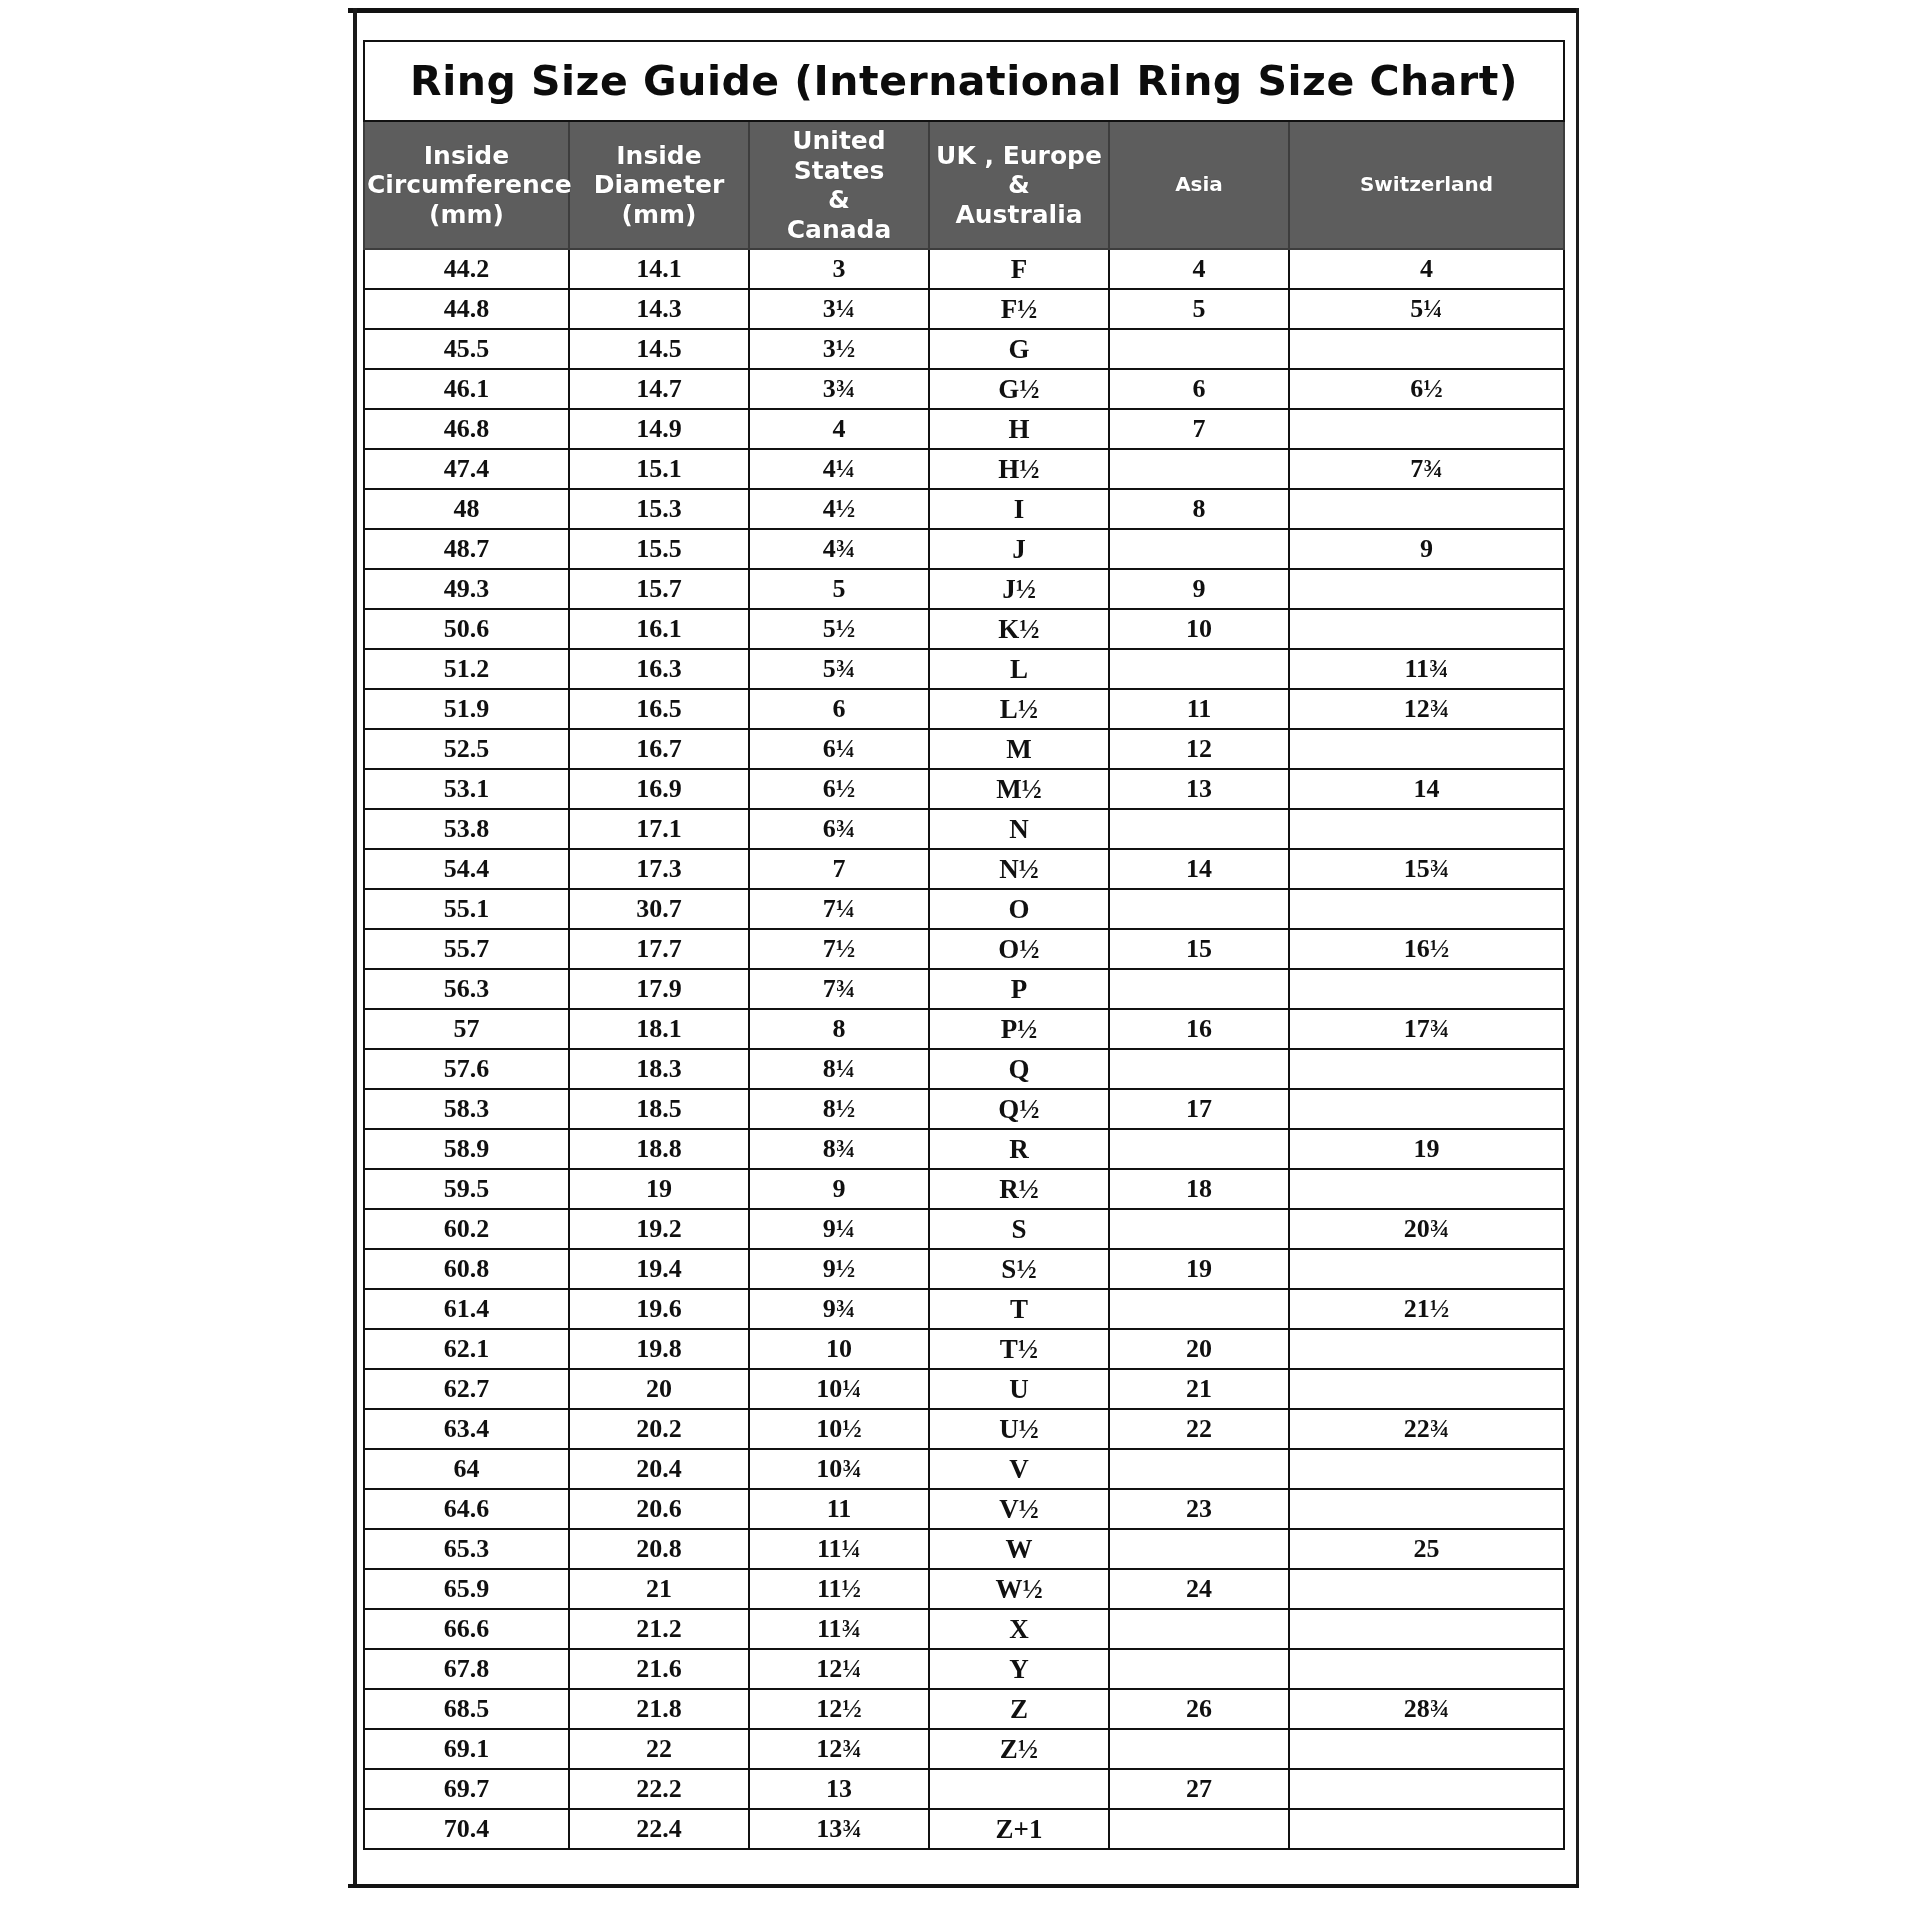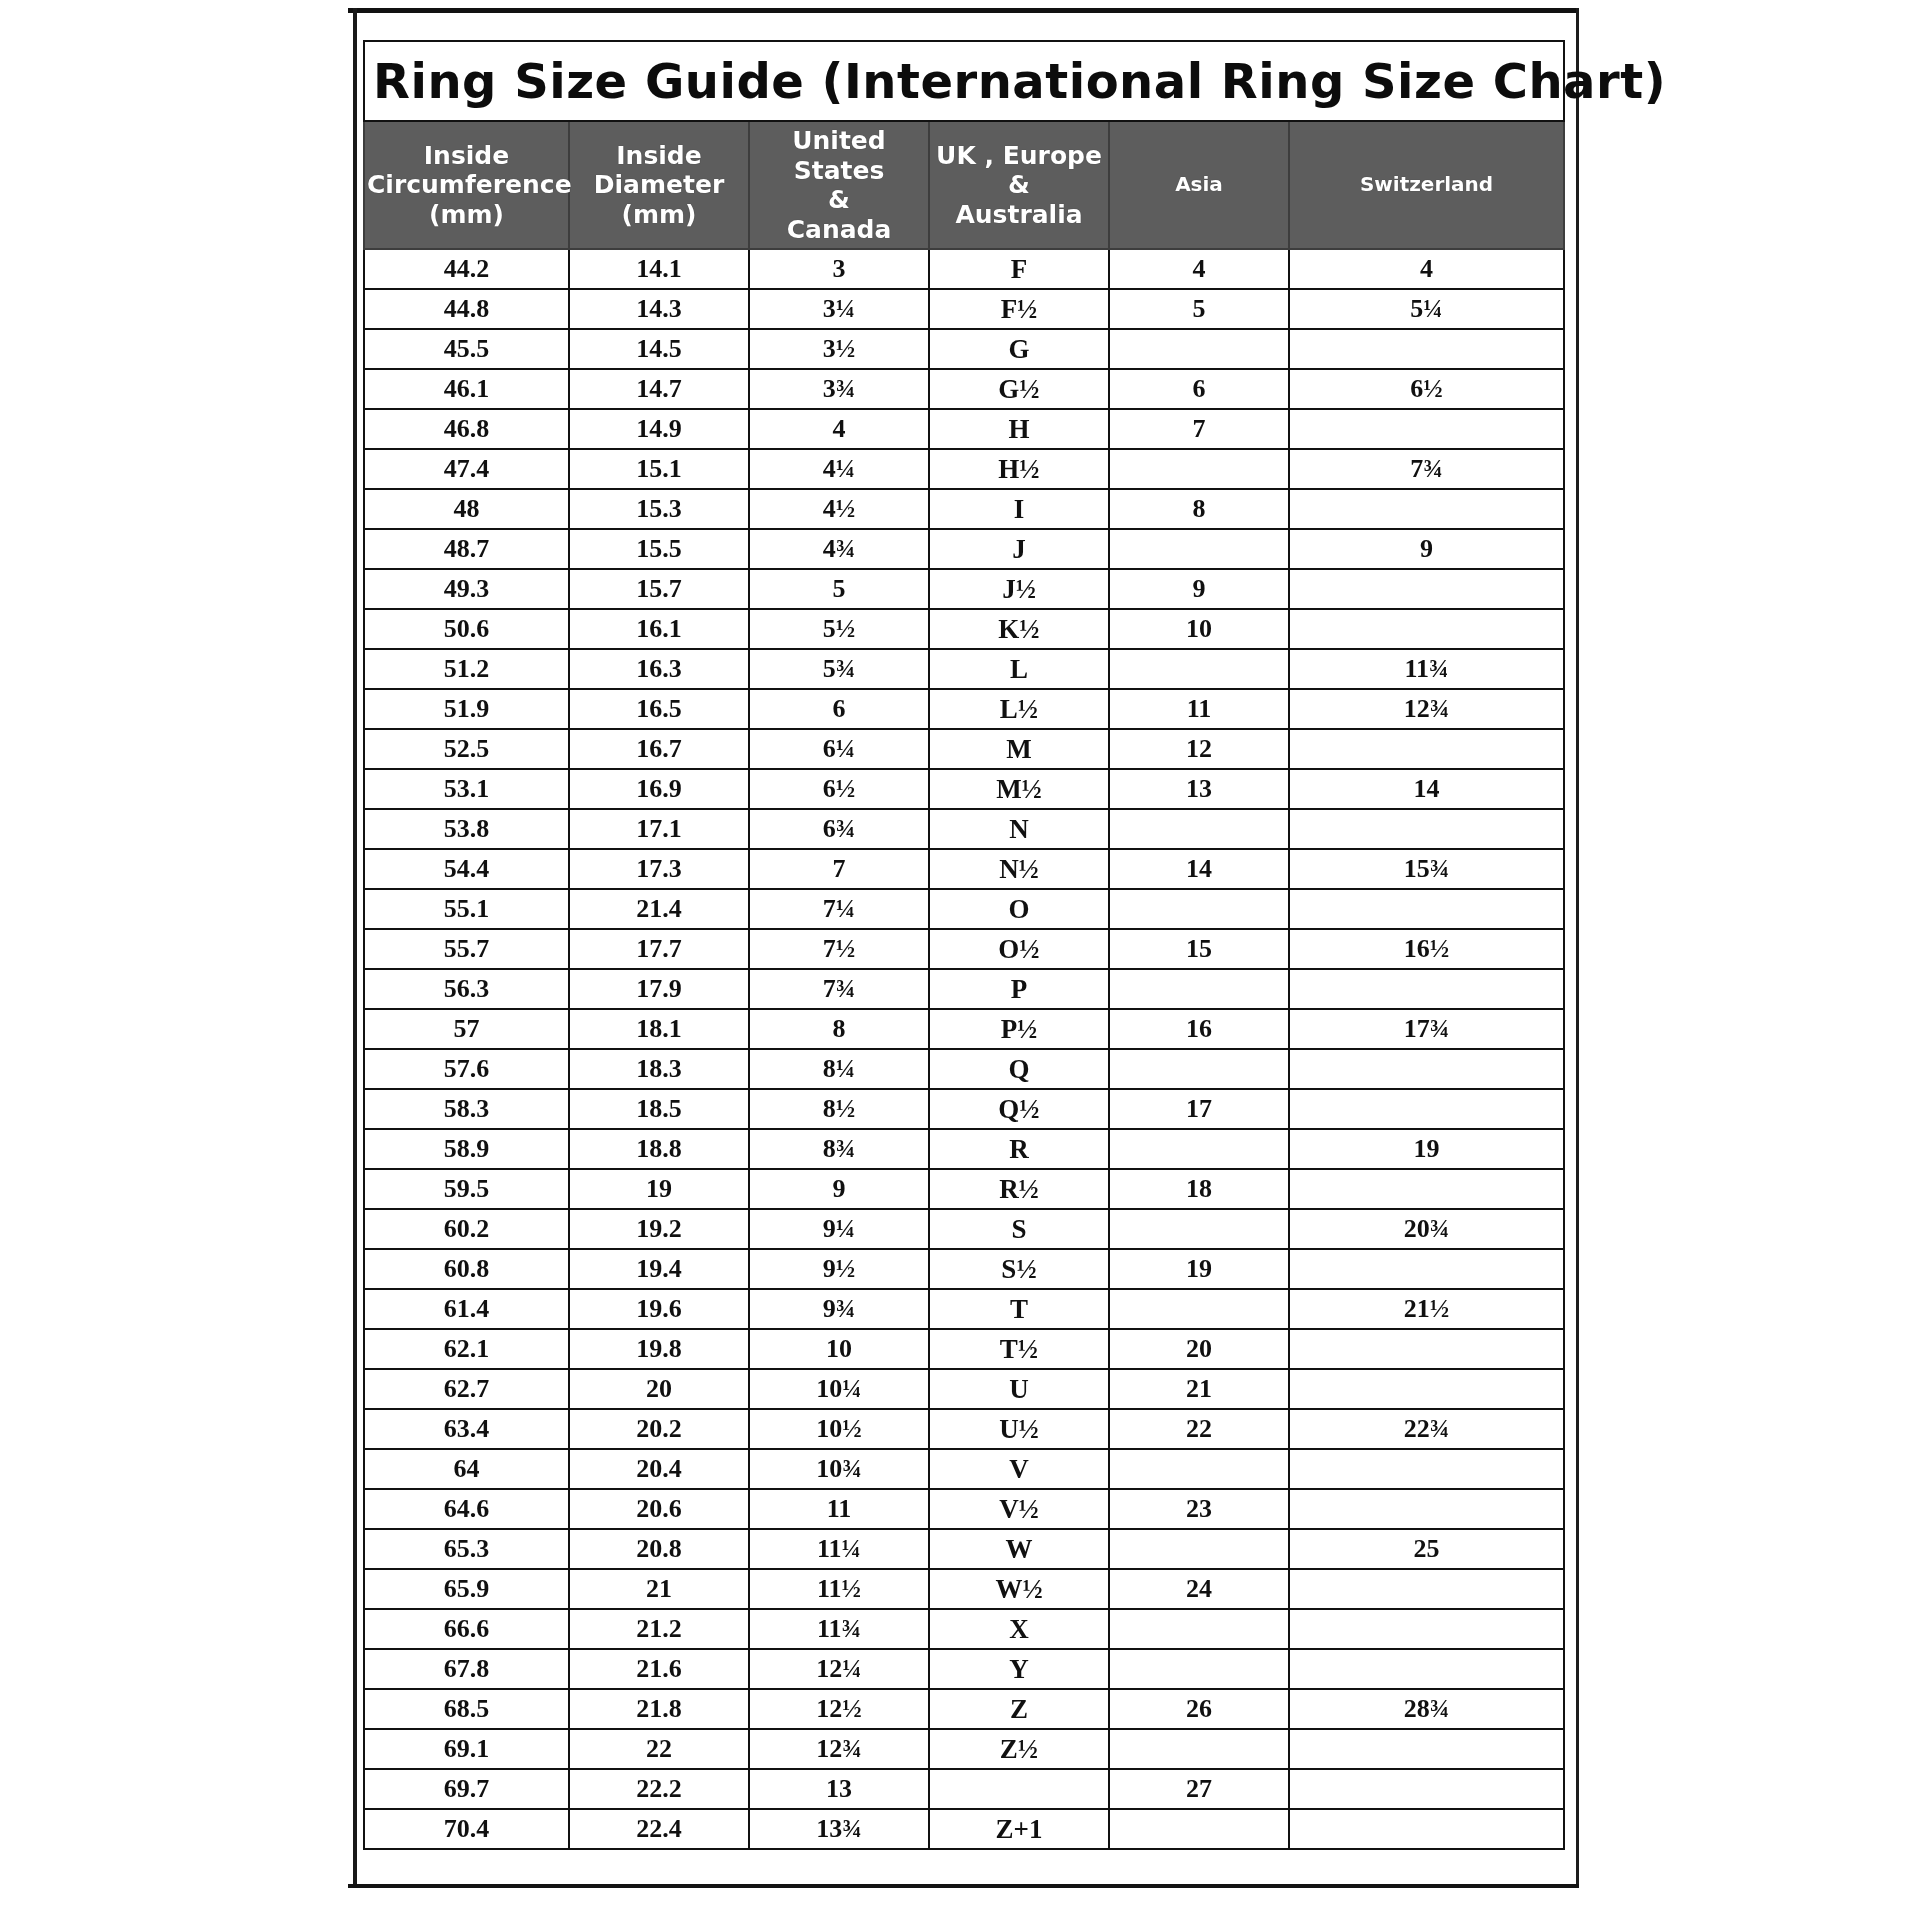--- a/index.html
+++ b/index.html
@@ -74,21 +74,21 @@
     border: 2px solid #111;
     padding: 0;
     text-align: center;
     vertical-align: middle;
   }
   
   .title-cell {
     height: 78px;
     font-family: "DejaVu Sans", sans-serif;
     font-weight: bold;
-    font-size: 48px;
+    font-size: 41px;
     letter-spacing: 0.5px;
     color: #0c0c0c;
     background: #ffffff;
     padding: 0 8px !important;
     white-space: nowrap;
   }
   
   thead tr.head-row th {
     background: #5d5d5d;
     color: #ffffff;
@@ -303,21 +303,21 @@
           <tr>
             <td>54.4</td>
             <td>17.3</td>
             <td>7</td>
             <td class="col-uk">N½</td>
             <td>14</td>
             <td>15¾</td>
           </tr>
           <tr>
             <td>55.1</td>
-            <td>21.4</td>
+            <td>30.7</td>
             <td>7¼</td>
             <td class="col-uk">O</td>
             <td class="empty">&nbsp;</td>
             <td class="empty">&nbsp;</td>
           </tr>
           <tr>
             <td>55.7</td>
             <td>17.7</td>
             <td>7½</td>
             <td class="col-uk">O½</td>

